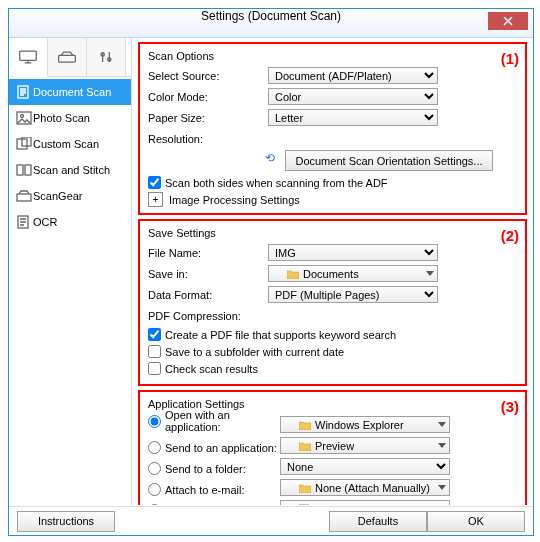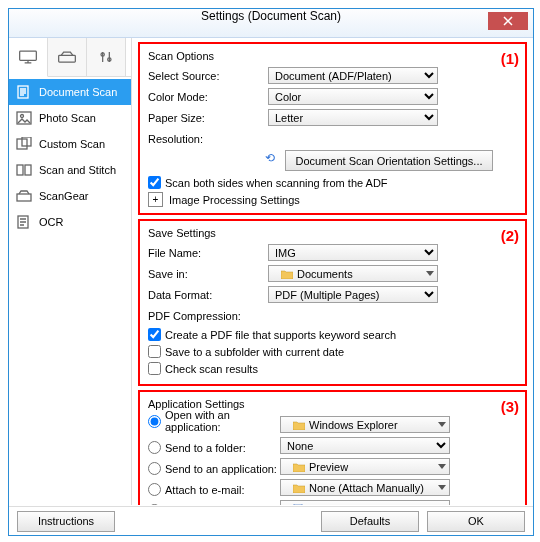--- a/index.html
+++ b/index.html
@@ -8,21 +8,21 @@
 .titlebar .title{font-size:12px;color:#000}
 .titlebar .close{position:absolute;right:5px;top:3px;width:40px;height:18px;background:#c75050;display:flex;align-items:center;justify-content:center;color:#fff}
 .close svg{width:10px;height:10px}
 .body{display:flex;height:467px}
 .sidebar{width:122px;border-right:1px solid #ddd;background:#fff}
 .tabs{display:flex;height:38px;border-bottom:1px solid #ddd}
 .tab{flex:0 0 38px;height:38px;display:flex;align-items:center;justify-content:center;border-right:1px solid #ddd;background:#f7f7f7}
 .tab.active{background:#fff;border-bottom:1px solid #fff;margin-bottom:-1px}
 .tab svg{width:20px;height:14px;stroke:#666;fill:none;stroke-width:1.5}
 .navlist{padding-top:2px}
-.navitem{display:flex;align-items:center;height:26px;padding:0 6px;gap:6px;font-size:11px;cursor:default}
+.navitem{display:flex;align-items:center;height:26px;padding:0 6px;gap:0;font-size:11px;cursor:default}
 .navitem.active{background:#2b9df0;color:#fff}
 .navitem .nicon{width:18px;height:14px;display:flex;align-items:center;justify-content:center}
 .navitem .nicon svg{width:16px;height:14px;stroke:#666;fill:none;stroke-width:1.3}
 .navitem.active .nicon svg{stroke:#fff}
 .main{flex:1;position:relative;padding:4px 6px 4px 6px;overflow:hidden}
 .redbox{border:2px solid #ff0000;position:relative;margin-bottom:4px;padding:6px 32px 6px 8px}
 .redlabel{position:absolute;top:6px;right:6px;color:#ff0000;font-weight:bold;font-size:15px}
 .section-title{font-size:11px;margin-bottom:4px}
 .row{display:flex;align-items:center;height:19px;margin-bottom:2px}
 .row .lbl{width:120px}
@@ -35,24 +35,24 @@
 .cbrow{display:flex;align-items:center;gap:4px;margin:2px 0;height:15px}
 .cbrow input{margin:0}
 .expand{display:flex;align-items:center;gap:6px;margin-top:2px}
 .expand .plus{width:13px;height:13px;border:1px solid #888;display:flex;align-items:center;justify-content:center;font-size:10px;line-height:1;background:#fff}
 .radio-row{display:flex;align-items:flex-end;height:19px;margin-bottom:2px}
 .radio-row input{margin:0 4px 0 0}
 .radio-row .rlbl{width:132px;display:flex;align-items:center}
 .radio-row .ctrl{width:170px}
 .folder-ico{display:inline-block;width:12px;height:10px;margin-right:4px;vertical-align:middle}
 .folder-ico svg{width:12px;height:10px}
-.footer{position:absolute;left:0;right:0;bottom:0;height:28px;border-top:1px solid #ddd;display:flex;align-items:center;padding:0 8px;gap:8px;background:#fff}
+.footer{position:absolute;left:0;right:0;bottom:0;height:28px;border-top:1px solid #ddd;display:flex;align-items:center;padding:0 8px;background:#fff}
 .footer .spacer{flex:1}
 .footer .btn{min-width:80px}
-.sel-with-ico{display:flex;align-items:center;width:170px;height:17px;border:1px solid #a0a0a0;background:linear-gradient(#fdfdfd,#ececec);padding:0 14px 0 12px;box-sizing:border-box;position:relative;font-size:11px}
+.sel-with-ico{display:flex;align-items:center;width:170px;height:17px;border:1px solid #a0a0a0;background:linear-gradient(#fdfdfd,#ececec);padding:0 14px 0 18px;box-sizing:border-box;position:relative;font-size:11px}
 .sel-with-ico::after{content:"";position:absolute;right:3px;top:5px;border-left:4px solid transparent;border-right:4px solid transparent;border-top:5px solid #555}
 </style>
 </head>
 <body>
 
 <div class="window">
   <div class="titlebar">
     <span class="title">Settings (Document Scan)</span>
     <div class="close">
       <svg viewBox="0 0 10 10">
@@ -226,35 +226,35 @@
           <div class="sel-with-ico">
             <span class="folder-ico"><svg viewBox="0 0 12 10">
                   <path d="M0 2h4l1 1h7v7H0z" fill="#f3c65a" stroke="#c79a2a" stroke-width="0.5"></path>
                 </svg></span>
             <span>Windows Explorer</span>
           </div>
         </div>
         <div class="radio-row">
           <span class="rlbl">
               <input type="radio" name="appset" style="">
+              <span>Send to an application:</span>
+            </span>
+          <div class="sel-with-ico">
+            <span class="folder-ico"><svg viewBox="0 0 12 10">
+                  <path d="M0 2h4l1 1h7v7H0z" fill="#f3c65a" stroke="#c79a2a" stroke-width="0.5"></path>
+                </svg></span>
+            <span>Preview</span>
+          </div>
+        </div>
+        <div class="radio-row">
+          <span class="rlbl">
+              <input type="radio" name="appset" style="">
               <span>Send to a folder:</span>
             </span>
           <span class="ctrl"><select><option>None</option></select></span>
-        </div>
-        <div class="radio-row">
-          <span class="rlbl">
-              <input type="radio" name="appset" style="">
-              <span>Send to an application:</span>
-            </span>
-          <div class="sel-with-ico">
-            <span class="folder-ico"><svg viewBox="0 0 12 10">
-                  <path d="M0 2h4l1 1h7v7H0z" fill="#f3c65a" stroke="#c79a2a" stroke-width="0.5"></path>
-                </svg></span>
-            <span>Preview</span>
-          </div>
         </div>
         <div class="radio-row">
           <span class="rlbl">
               <input type="radio" name="appset" style="">
               <span>Attach to e-mail:</span>
             </span>
           <div class="sel-with-ico">
             <span class="folder-ico"><svg viewBox="0 0 12 10">
                   <path d="M0 2h4l1 1h7v7H0z" fill="#f3c65a" stroke="#c79a2a" stroke-width="0.5"></path>
                 </svg></span>

